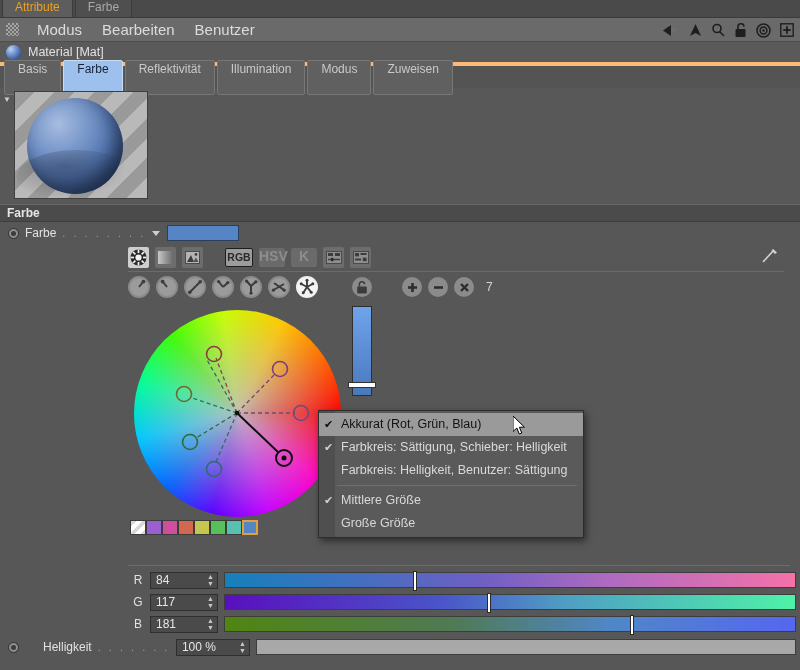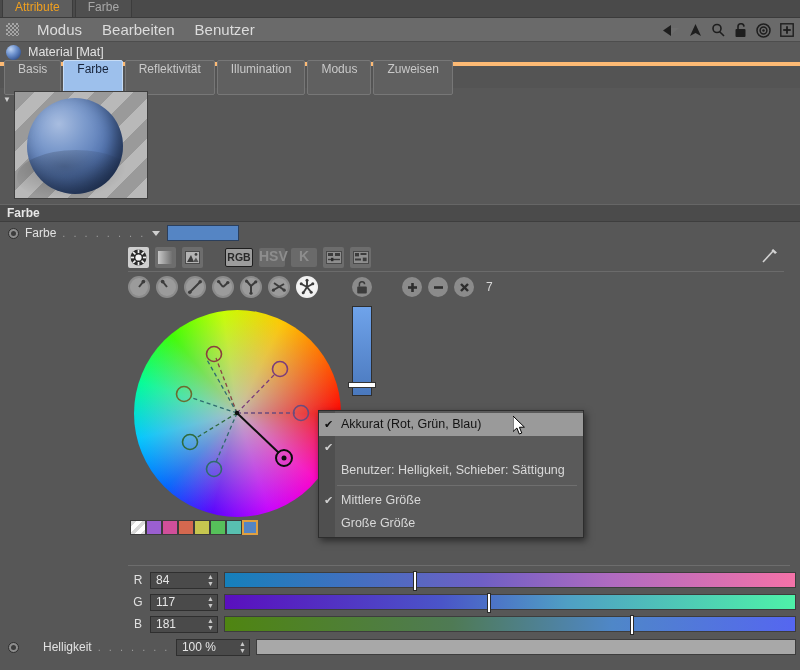--- a/index.html
+++ b/index.html
@@ -558,23 +558,24 @@
 
   <div class="popup">
     <div class="pgutter"></div>
 
     <div class="pitem hi">
       <span class="chk">✔</span>
       <span>Akkurat (Rot, Grün, Blau)</span>
     </div>
     <div class="pitem">
       <span class="chk">✔</span>
+      <span>Farbkreis: Sättigung, Schieber: Helligkeit</span>
     </div>
     <div class="pitem">
-      <span>Benutzer: Helligkeit, Schieber: Sättigung</span>
+      <span>Farbkreis: Helligkeit, Benutzer: Sättigung</span>
     </div>
 
     <div class="psep"></div>
 
     <div class="pitem">
       <span class="chk">✔</span>
       <span>Mittlere Größe</span>
     </div>
     <div class="pitem">
       <span>Große Größe</span>

